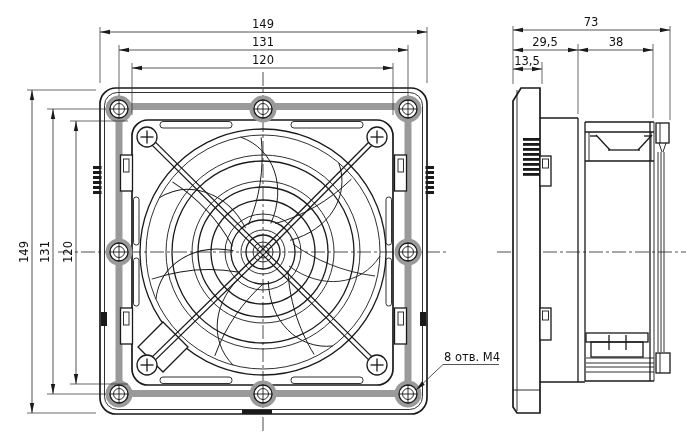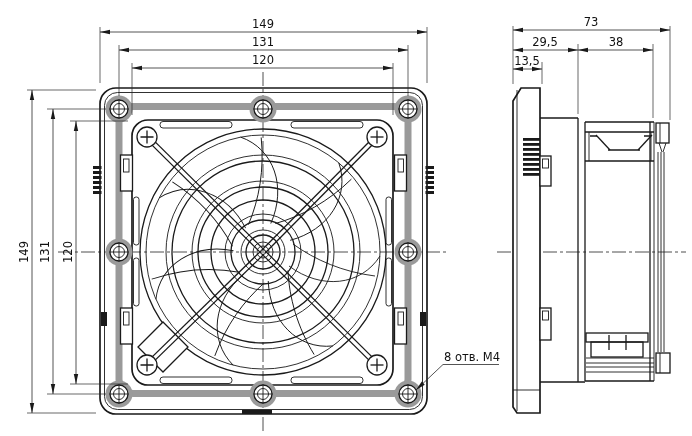--- a/index.html
+++ b/index.html
@@ -1,17 +1,17 @@
 <!DOCTYPE html>
 <html><head>
 <meta charset="utf-8">
 <style>
   html,body{margin:0;padding:0;background:#fff;}
   .stage{position:relative;width:692px;height:436px;background:#fff;overflow:hidden;
-         font-family:"DejaVu Sans", sans-serif;border-radius:8px;}
+         font-family:"DejaVu Sans", sans-serif;}
   svg{display:block;}
   .ln{stroke:#1a1a1a;fill:none;stroke-width:1.3;}
   .ln2{stroke:#1a1a1a;fill:none;stroke-width:1.7;}
   .ln0{stroke:#1a1a1a;fill:none;stroke-width:0.9;}
   .fillb{fill:#1a1a1a;stroke:none;}
   .wh{fill:#ffffff;}
   .dim{stroke:#2a2a2a;stroke-width:0.8;fill:none;}
   .ext{stroke:#2a2a2a;stroke-width:0.7;fill:none;}
   .cl{stroke:#222;stroke-width:0.8;fill:none;stroke-dasharray:14 3 3 3;}
   text.dt{font-family:"DejaVu Sans", sans-serif;font-size:11.5px;fill:#111;}

